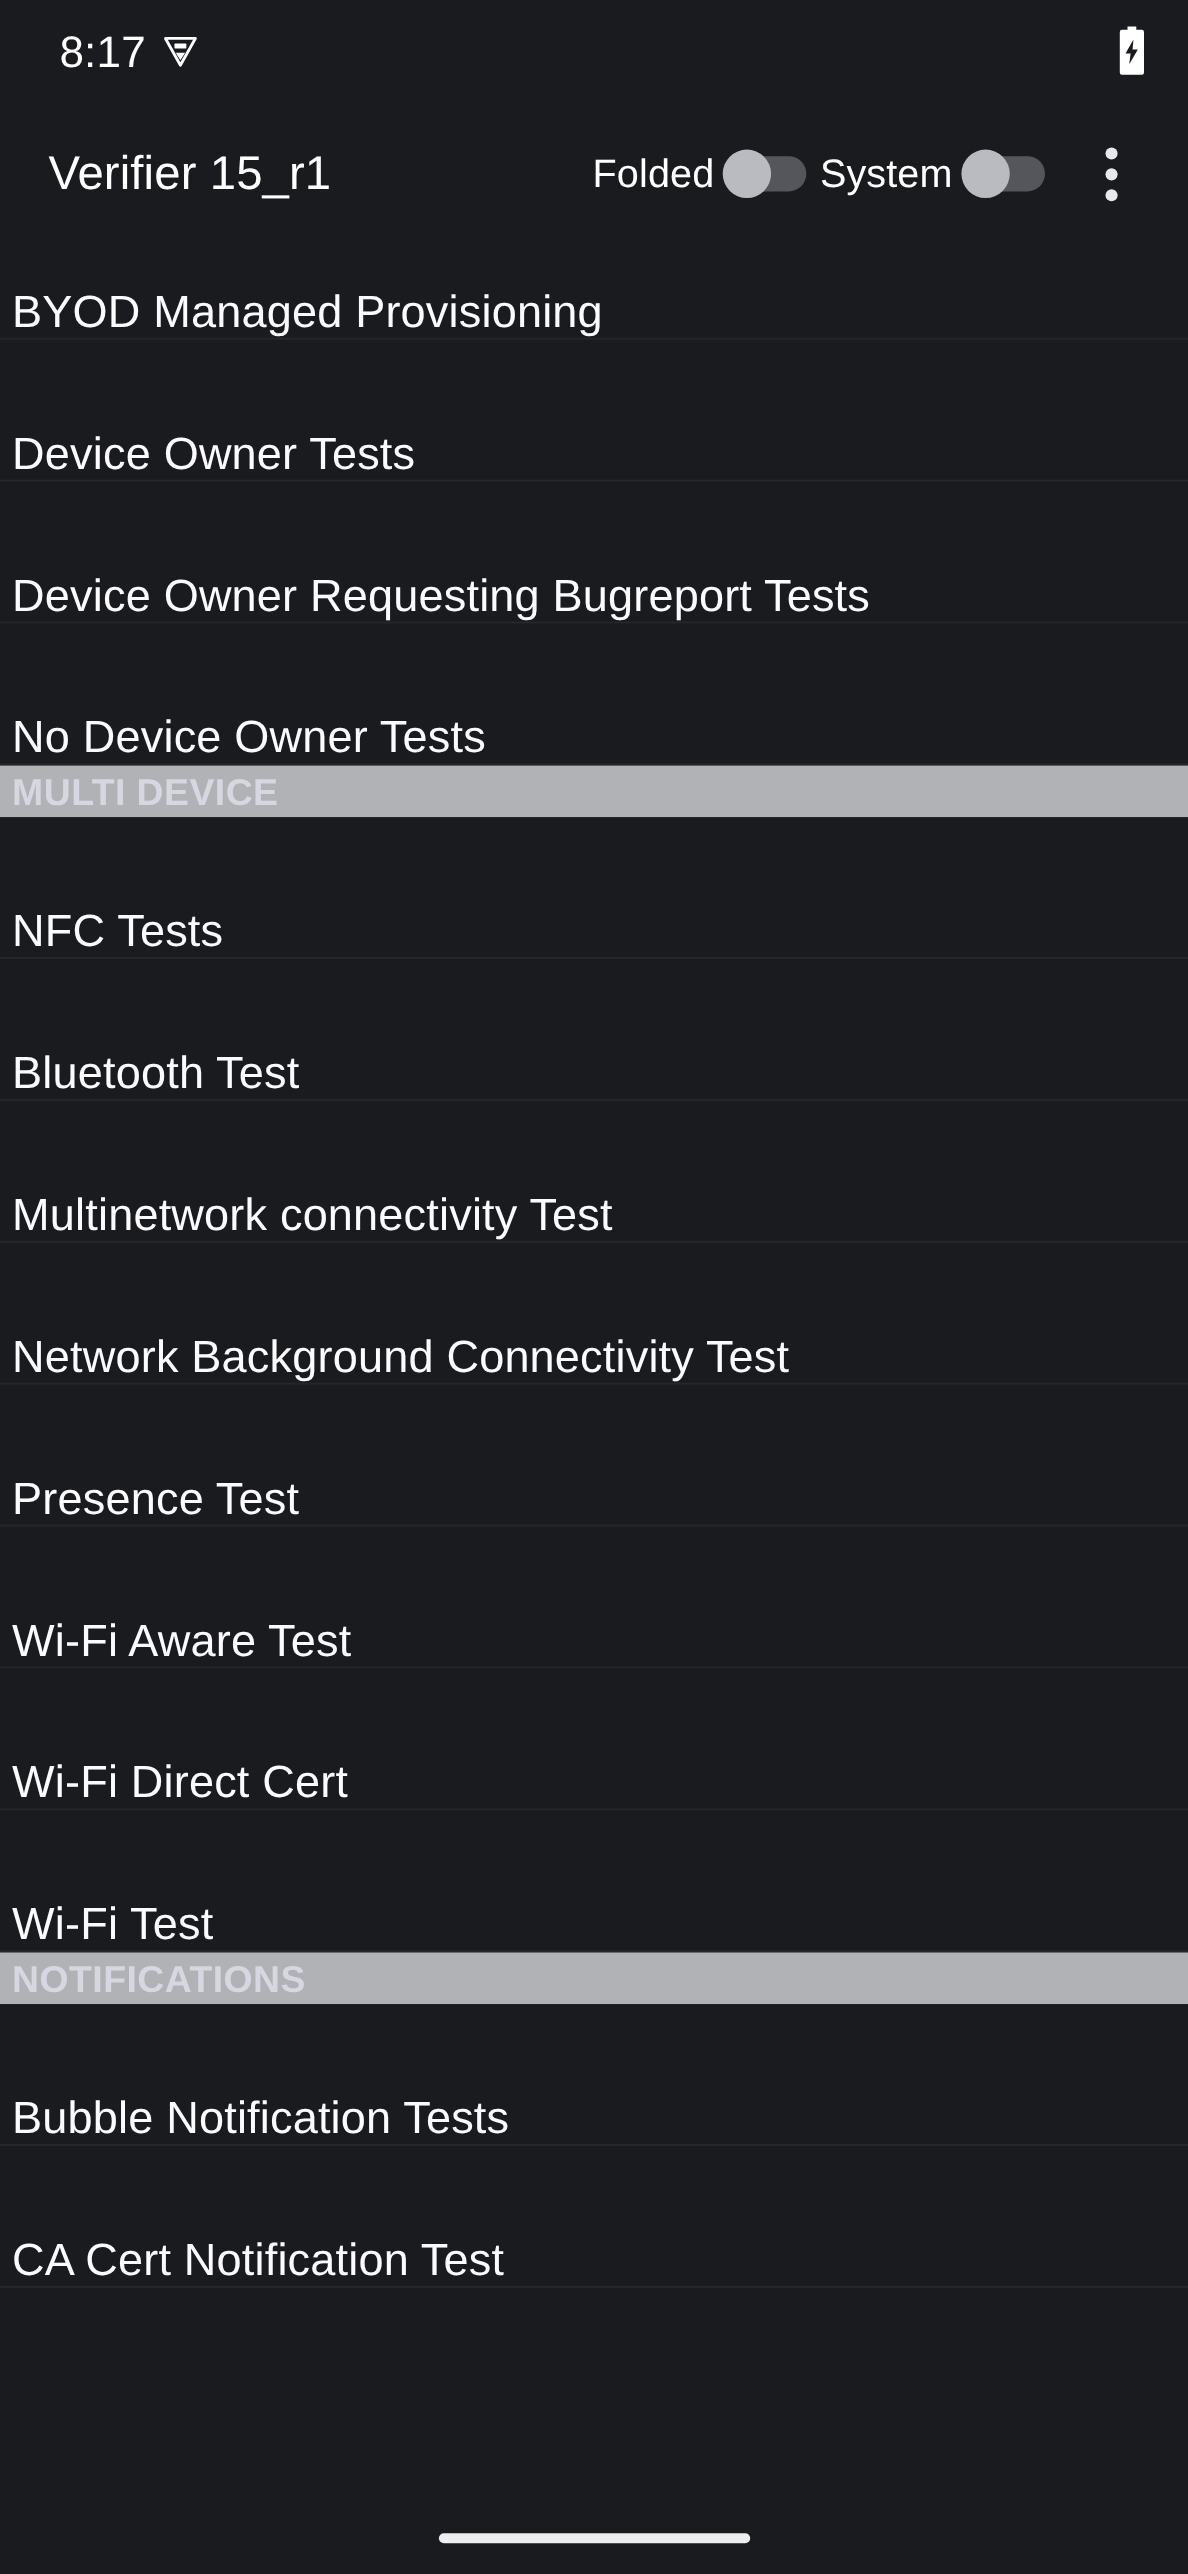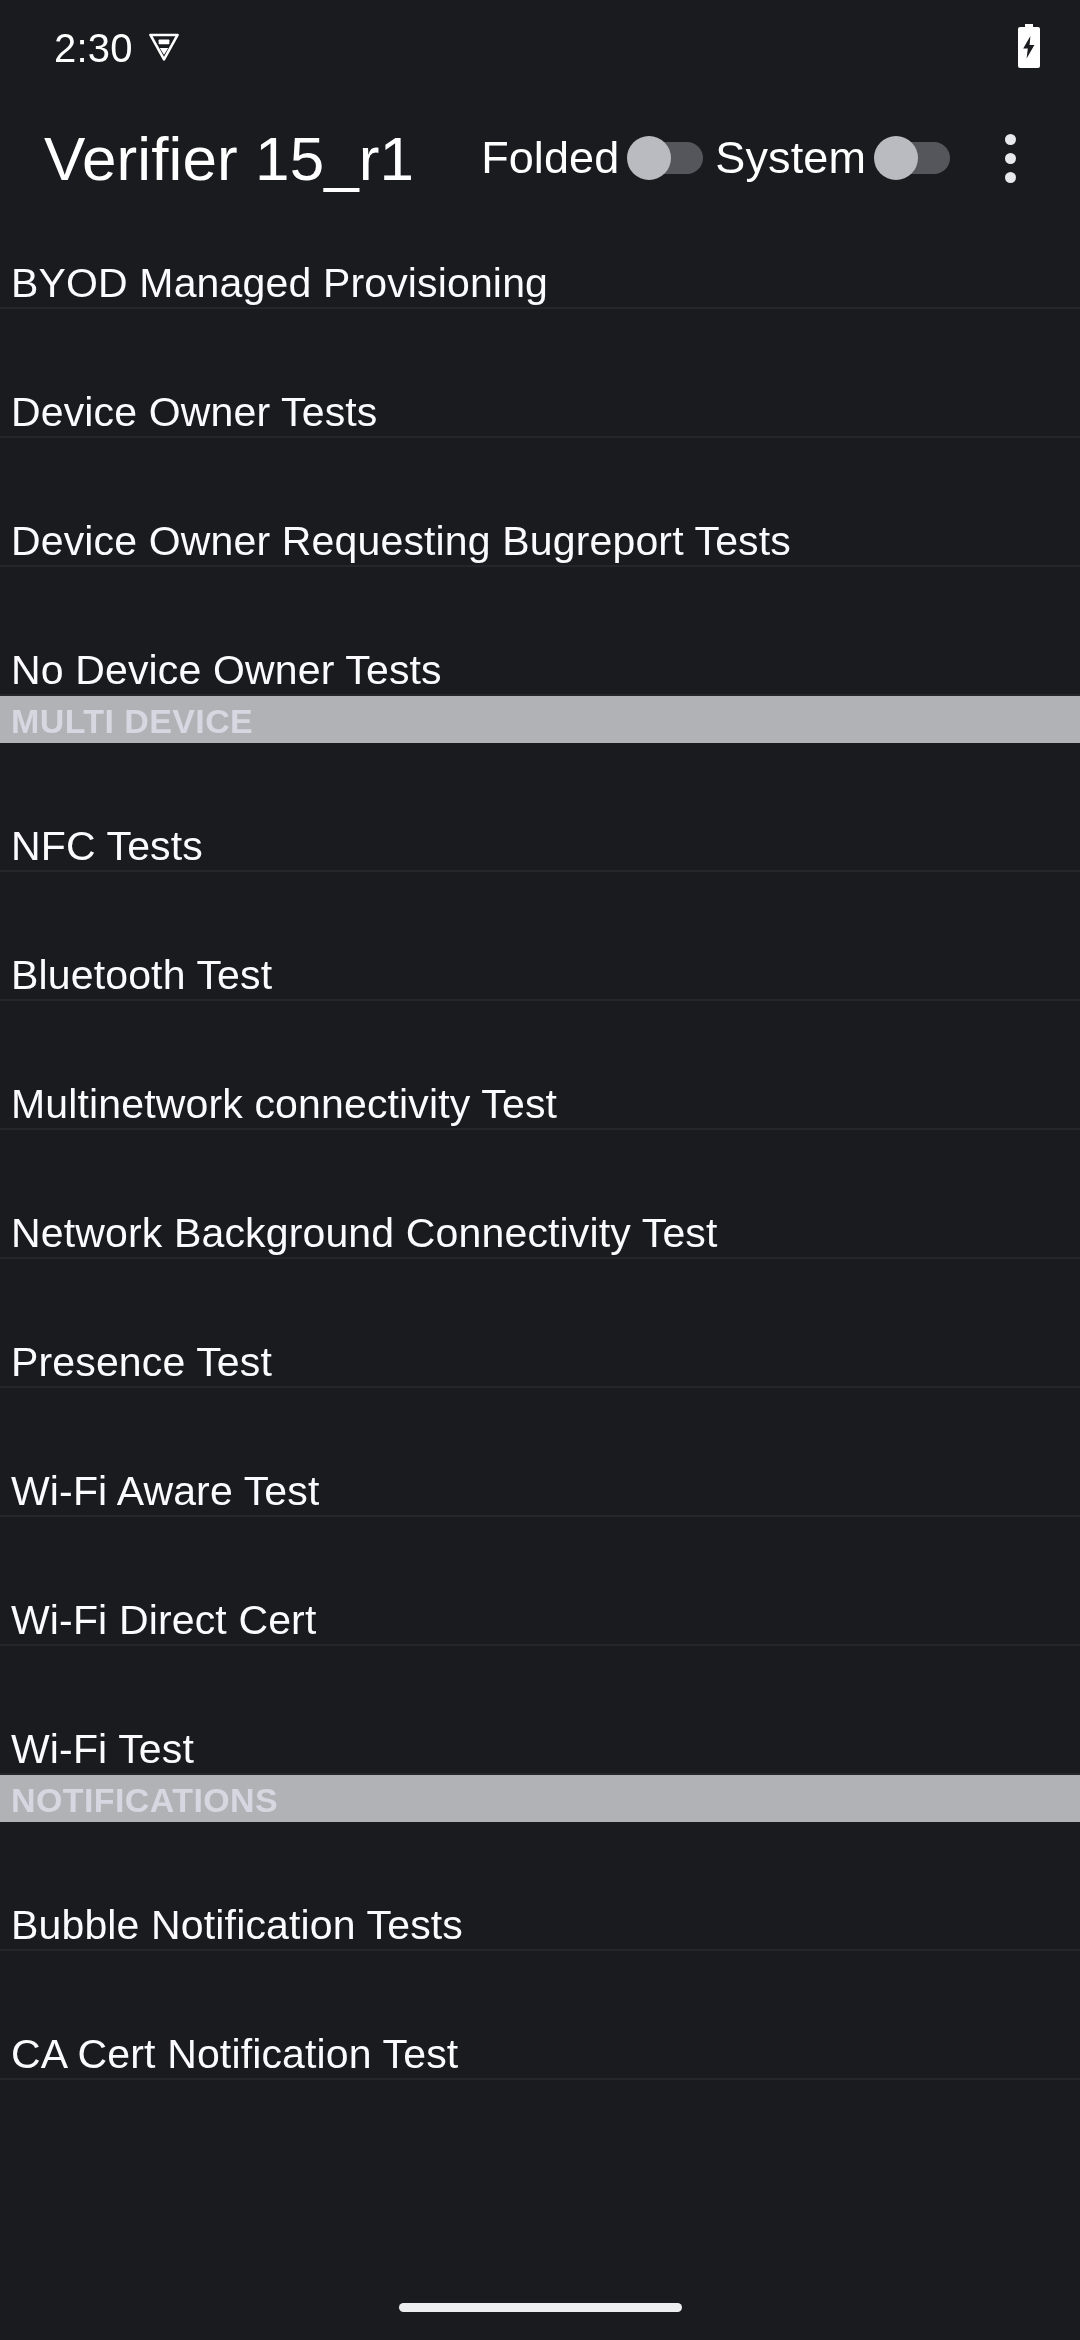--- a/index.html
+++ b/index.html
@@ -57,39 +57,39 @@
     position: relative;
     height: 124px;
     flex: 0 0 124px;
     background: #1a1b1f;
     display: flex;
     align-items: center;
     padding: 0 22px 0 44px;
   }
   .app-title {
     color: #ffffff;
-    font-size: 62px;
+    font-size: 43px;
     font-weight: 400;
     letter-spacing: 0.1px;
     white-space: nowrap;
   }
   .app-bar-actions {
     margin-left: auto;
     display: flex;
     align-items: center;
   }
   .switch-group {
     display: flex;
     align-items: center;
     gap: 8px;
     padding-right: 12px;
   }
   .switch-label {
     color: #ffffff;
-    font-size: 45px;
+    font-size: 36px;
     font-weight: 400;
     letter-spacing: 0.1px;
     white-space: nowrap;
     text-align: right;
   }
   .switch {
     position: relative;
     width: 76px;
     height: 40px;
     flex: 0 0 76px;
@@ -194,21 +194,21 @@
     background: #eceef0;
   }
 </style>
 </head>
 <body>
 
 <div class="phone">
 
   <div class="status-bar">
     <div class="status-left">
-      <span class="status-clock">2:30</span>
+      <span class="status-clock">8:17</span>
       <span class="status-icon-triangle">
         <svg width="34" height="34" viewBox="0 0 24 24">
           <path d="M2.4 4.2 L21.6 4.2 L12 21.4 Z" fill="none" stroke="#ffffff" stroke-width="1.8" stroke-linejoin="round"></path>
           <rect x="8.2" y="7.4" width="7.6" height="3.3" rx="0.6" fill="#ffffff"></rect>
           <path d="M9 13.4 L15 13.4 L12 18.2 Z" fill="#ffffff"></path>
         </svg>
       </span>
     </div>
     <div class="status-right">
       <span class="battery-icon">

